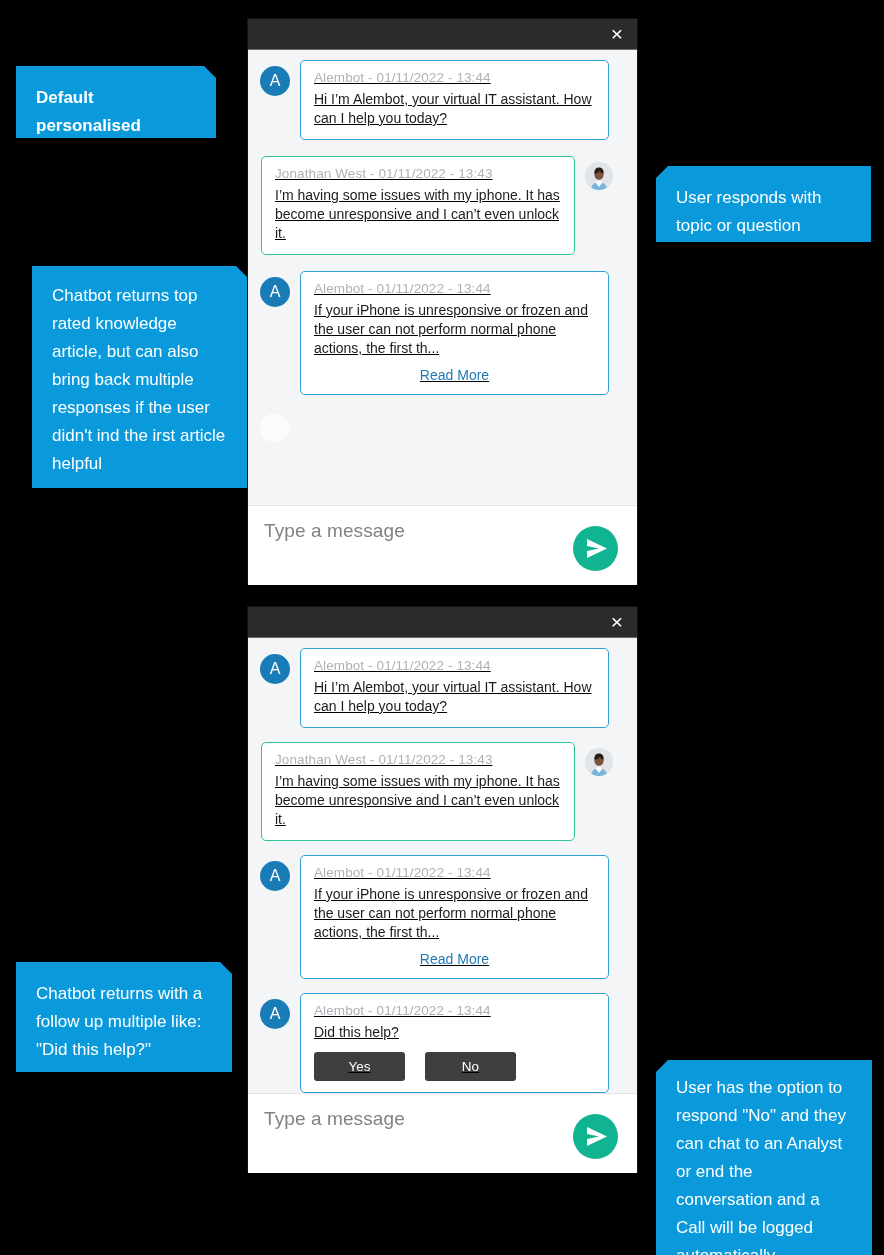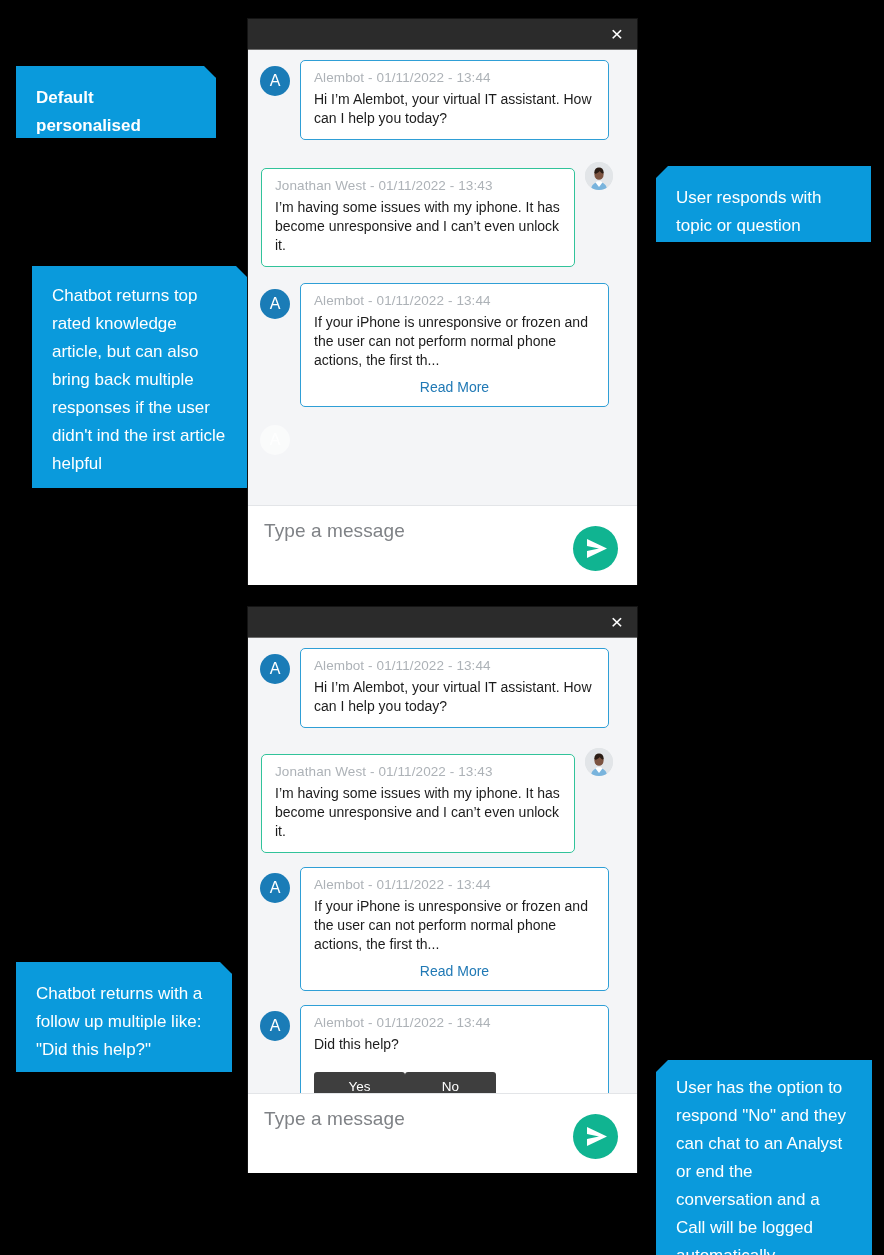--- a/index.html
+++ b/index.html
@@ -143,24 +143,24 @@
     position: relative;
   }
 
   .bubble {
     background: #ffffff;
     border: 1.5px solid #2f9fd6;
     border-radius: 5px;
     padding: 9px 13px 11px 13px;
     box-sizing: border-box;
     flex: 1 1 auto;
+    text-decoration: underline;
   }
   .bubble.user-bubble {
     border-color: #31c39a;
-    margin-top: 12px;
   }
   .bubble .meta {
     color: #adb2b7;
     font-size: 13.5px;
     margin-bottom: 5px;
     letter-spacing: 0.1px;
   }
   .bubble .text {
     color: #1c1c1c;
     font-size: 14px;
@@ -169,22 +169,22 @@
   .read-more {
     display: block;
     text-align: center;
     color: #2079b5;
     font-size: 14px;
     margin-top: 9px;
     cursor: pointer;
   }
   .qbuttons {
     display: flex;
-    gap: 0;
-    margin-top: 18px;
+    gap: 20px;
+    margin-top: 10px;
   }
   .qbtn {
     background: #3e3e3e;
     color: #ffffff;
     font-size: 13.5px;
     text-align: center;
     padding: 7px 0;
     border-radius: 3px;
     width: 91px;
     cursor: pointer;

